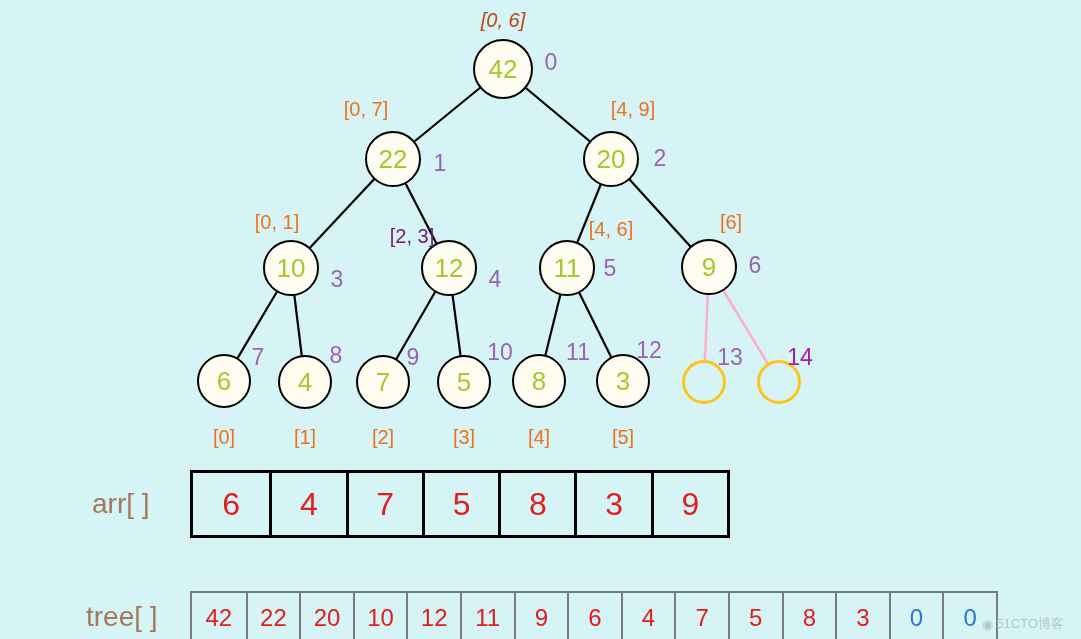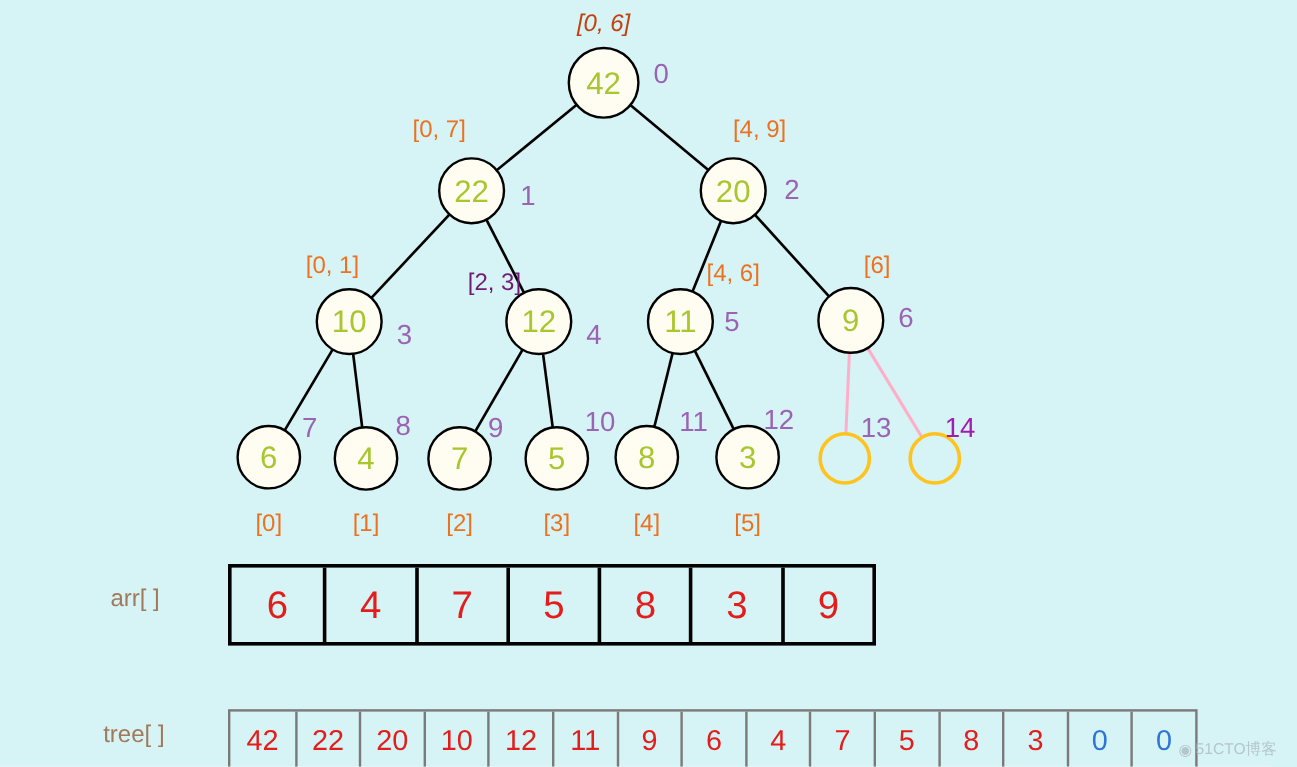--- a/index.html
+++ b/index.html
@@ -4,21 +4,21 @@
 <style>
   html,body{margin:0;padding:0;background:#eef7f8;}
   #diagram-canvas{position:relative;width:1081px;height:639px;overflow:hidden;font-family:"Liberation Sans",sans-serif;}
   #edges{position:absolute;left:0;top:0;}
   .node{position:absolute;border:2px solid #000;border-radius:50%;display:flex;align-items:center;justify-content:center;box-sizing:border-box;font-size:26px;}
   .node.empty{border-width:3px;}
   .floating{position:absolute;transform:translate(-50%,-50%);white-space:nowrap;}
   .range-label{font-size:20px;}
   .index-label{font-size:23px;}
   .leaf-label{font-size:20px;}
-  .array-label{position:absolute;font-size:20px;}
+  .array-label{position:absolute;font-size:28px;}
   .cells{position:absolute;display:flex;align-items:stretch;box-sizing:content-box;}
   .cell{display:flex;align-items:center;justify-content:center;box-sizing:border-box;}
   #watermark{position:absolute;font-size:13px;opacity:.85;display:flex;align-items:center;gap:3px;}
 </style>
 </head>
 <body>
 
 <div id="diagram-canvas" style="background: rgb(214, 243, 245);">
   <svg id="edges" width="1081" height="639">
       <line x1="503" y1="69" x2="393" y2="159" stroke="#000000" stroke-width="2.2"></line>

